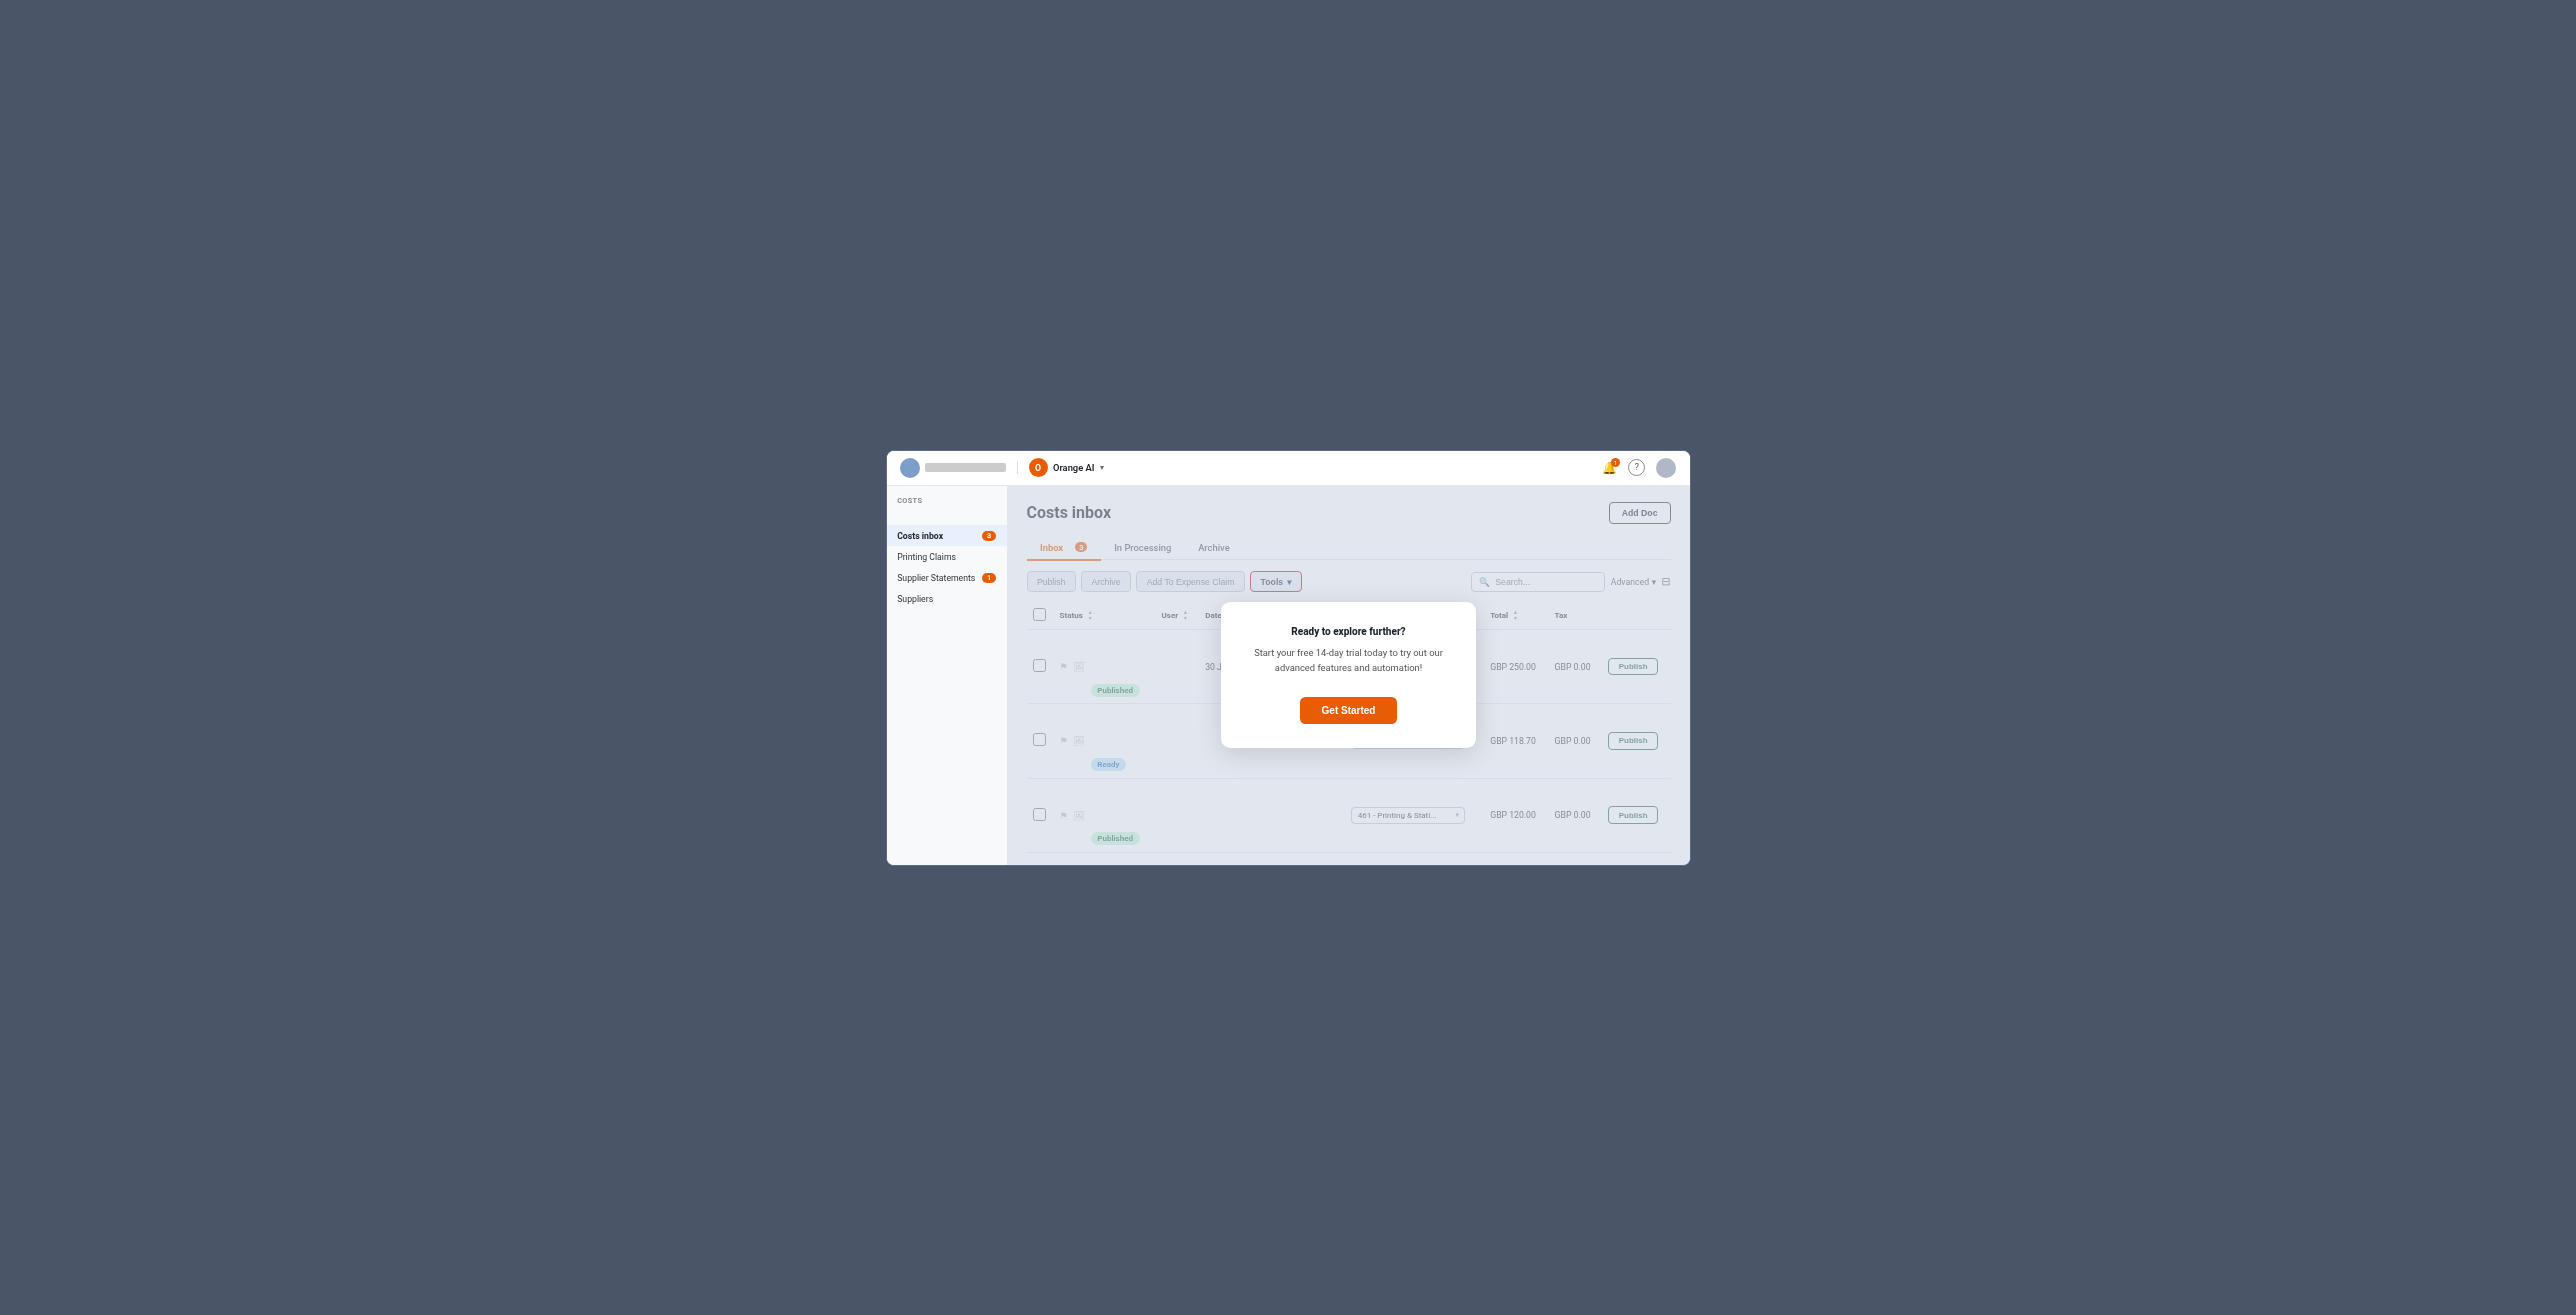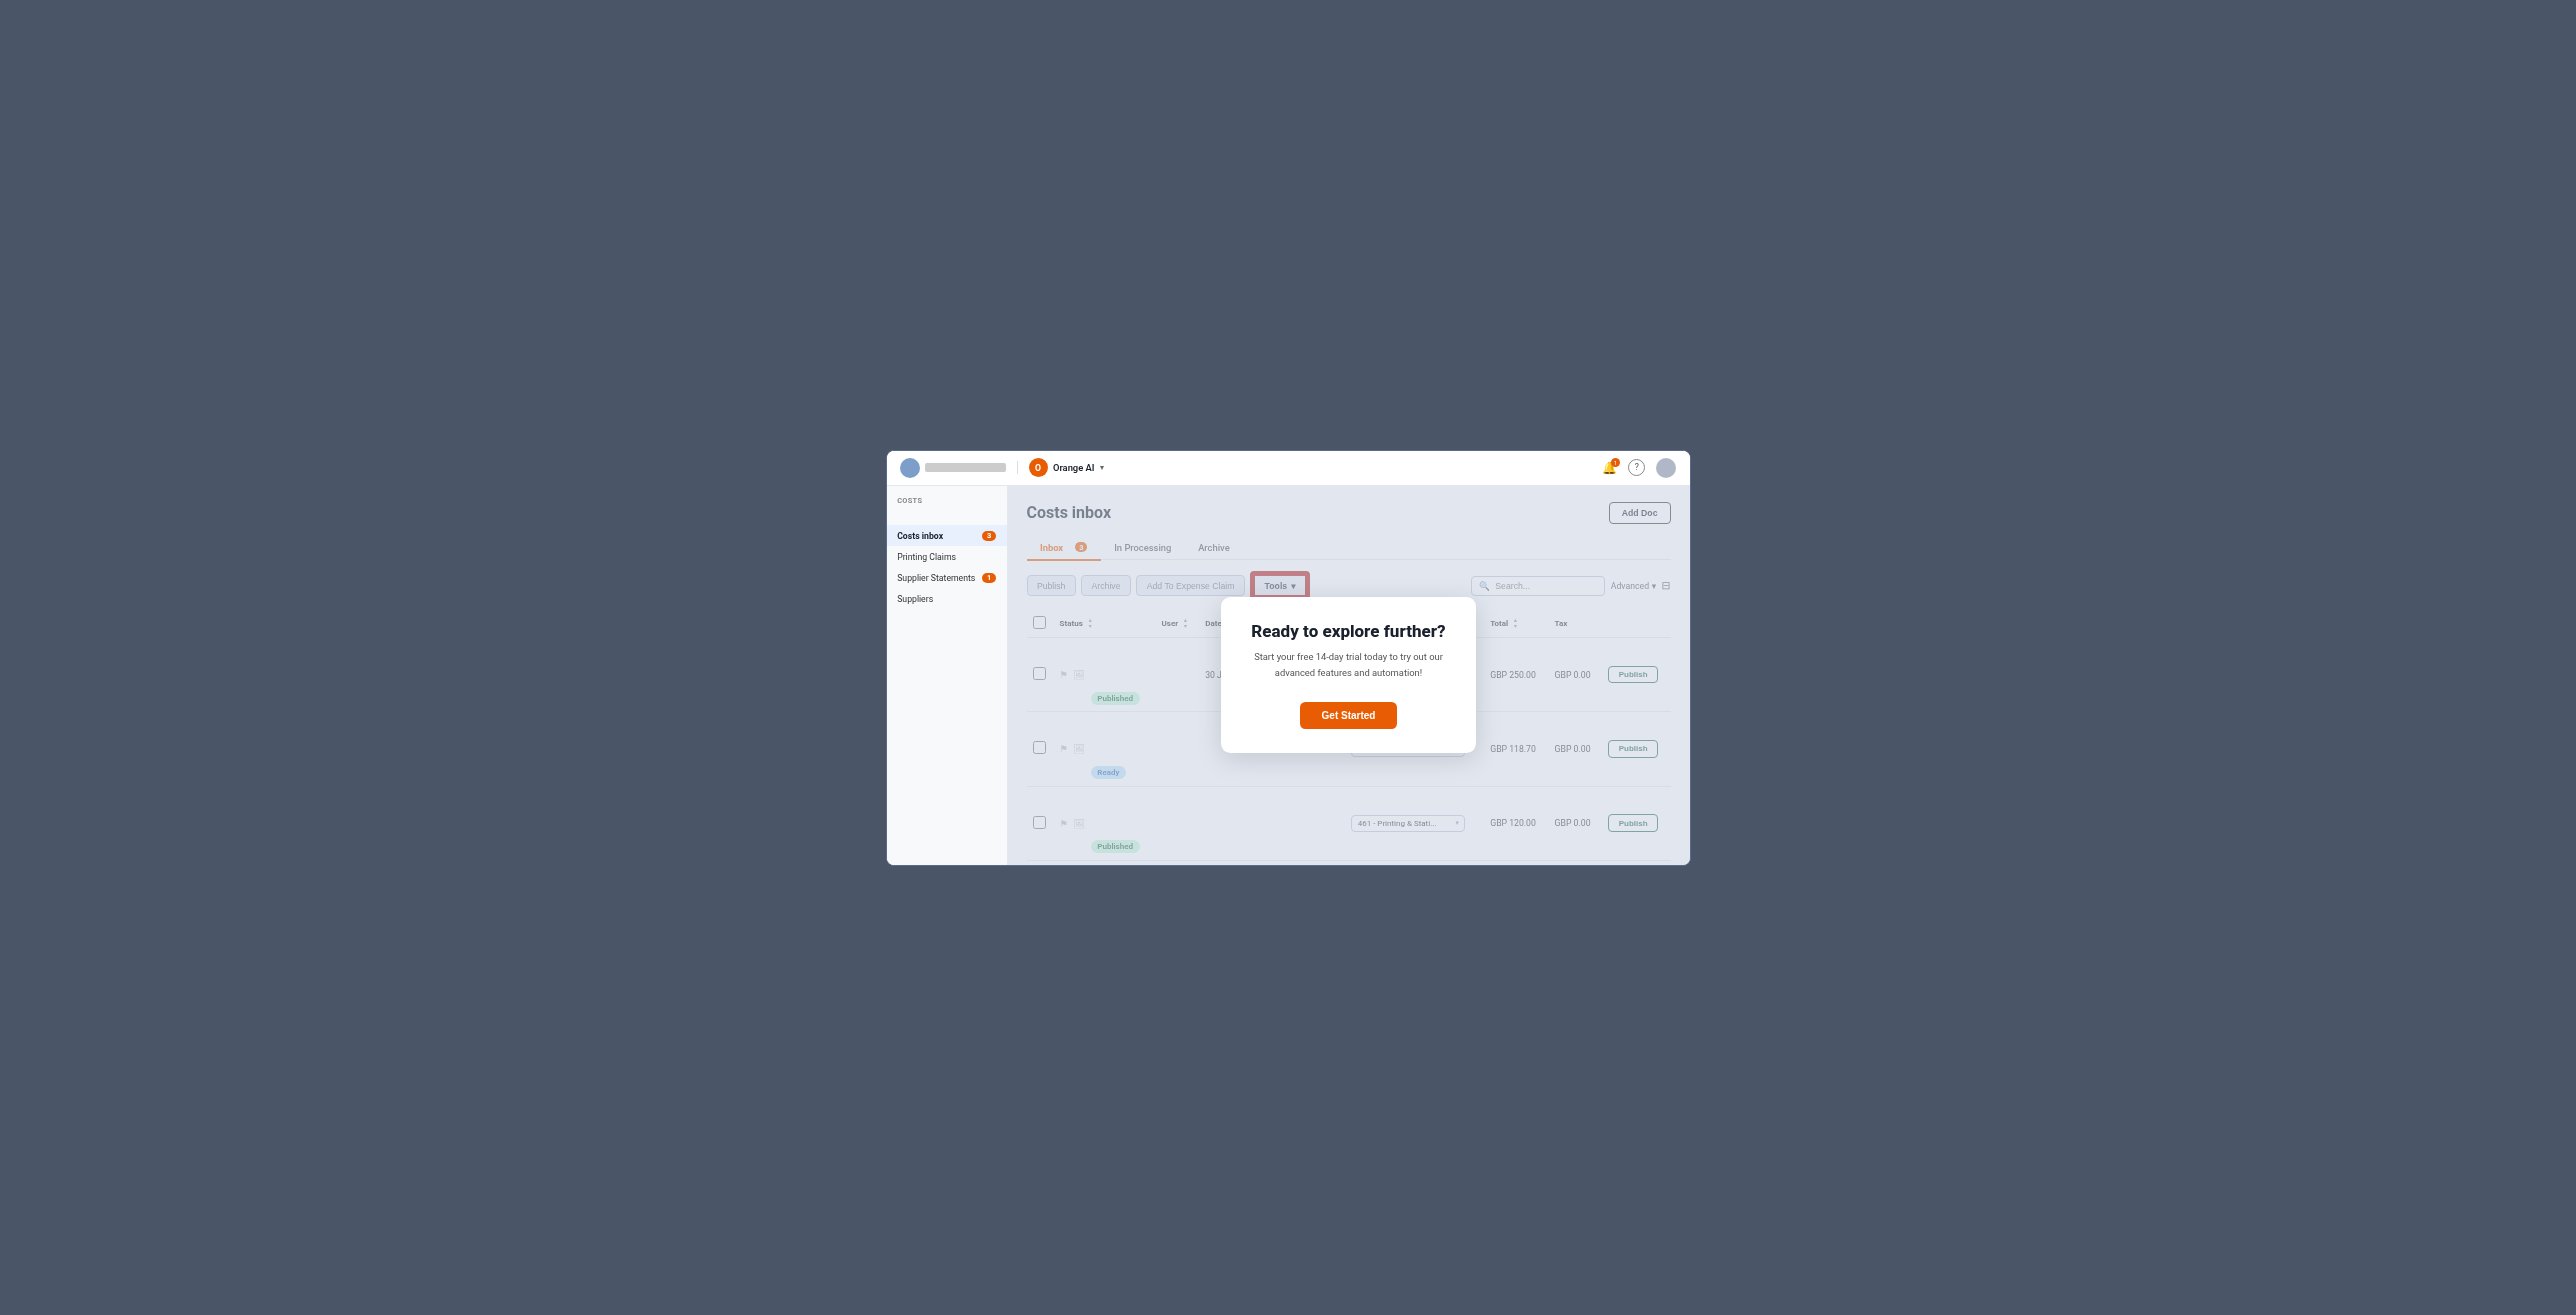--- a/index.html
+++ b/index.html
@@ -254,21 +254,21 @@
       border: 1px solid #c0c8d8;
       border-radius: 4px;
       background: #f0f2f5;
       font-size: 8.7px;
       font-weight: 500;
       color: #777;
       cursor: pointer;
     }
     .tools-btn {
       padding: 4.7px 9.4px;
-      border: 5px solid #b91c1c;
+      border: 1px solid #b91c1c;
       border-radius: 4px;
       background: #f0f2f5;
       font-size: 8.7px;
       font-weight: 600;
       color: #333;
       cursor: pointer;
       display: flex;
       align-items: center;
       gap: 4px;
     }
@@ -407,21 +407,21 @@
     .modal {
       background: white;
       border-radius: 9.4px;
       padding: 24px 29.5px;
       max-width: 255px;
       width: 90%;
       text-align: center;
       box-shadow: 0 5.4px 27px rgba(0,0,0,0.13);
     }
     .modal-title {
-      font-size: 17px;
+      font-size: 10px;
       font-weight: 800;
       color: #1a202c;
       margin-bottom: 8px;
     }
     .modal-body {
       font-size: 9.4px;
       color: #555;
       line-height: 1.6;
       margin-bottom: 22px;
     }

